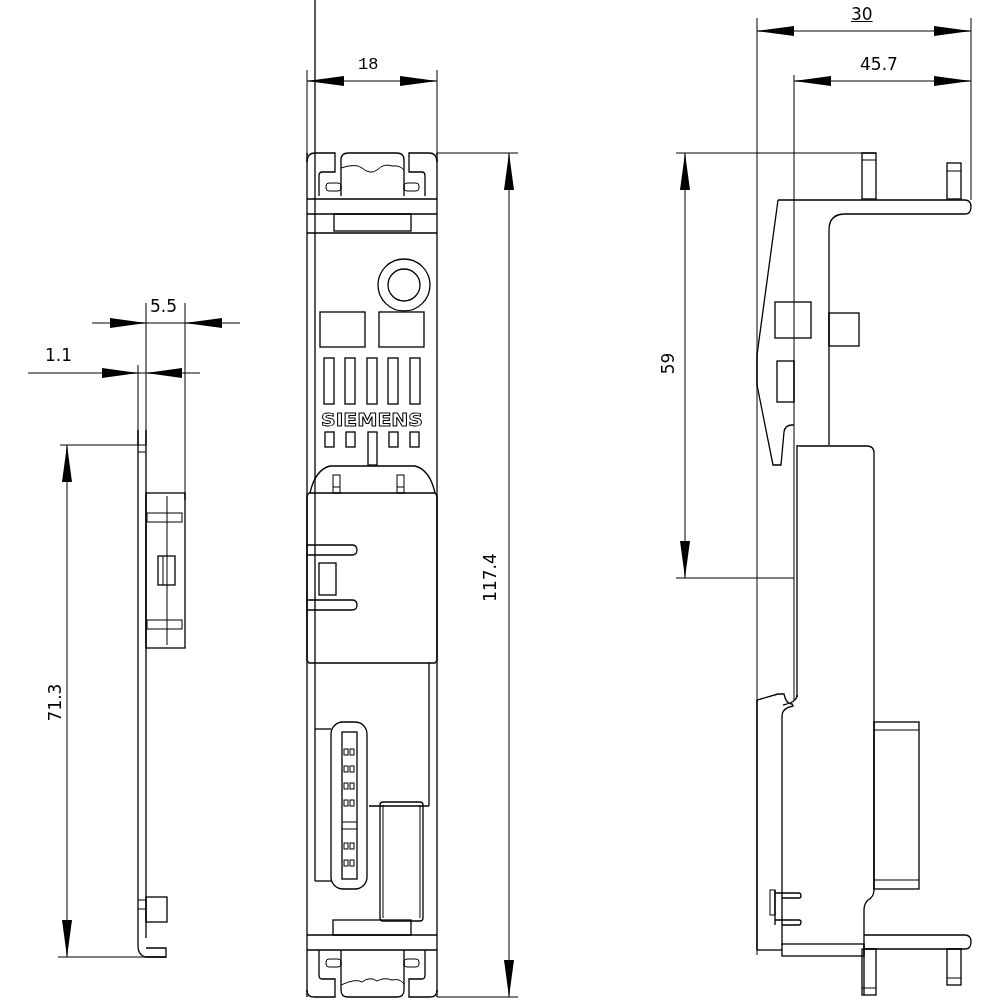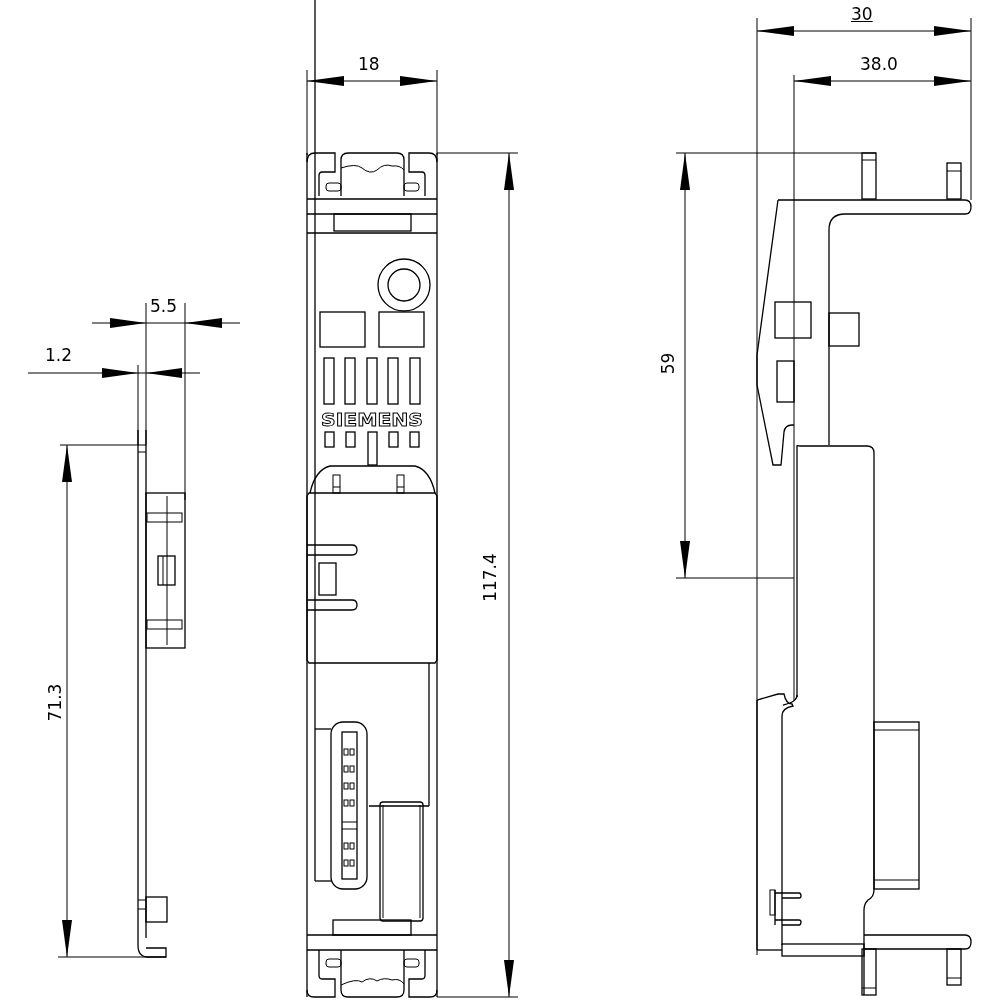--- a/index.html
+++ b/index.html
@@ -206,21 +206,21 @@
 
     <path class="ln" d="M864,935 L965,935 Q971,935 971,942 Q971,949 965,949 L864,949"></path>
     <rect class="ln" x="862" y="949" width="14" height="46"></rect>
     <line class="thin" x1="862" y1="988" x2="876" y2="988"></line>
     <rect class="ln" x="947" y="949" width="14" height="36"></rect>
     <line class="thin" x1="947" y1="978" x2="961" y2="978"></line>
   </g>
 </svg>
 
 <div class="lbl" style="left:150px; top:298px;">5.5</div>
-<div class="lbl" style="left:45px; top:347px;">1.2</div>
+<div class="lbl" style="left:45px; top:347px;">1.1</div>
 <div class="lbl rot" style="left:35px; top:694px; width:40px; text-align:center;">71.3</div>
 
-<div class="lbl" style="left:358px; top:56px;">18</div>
+<div class="lbl" style="left:358px; top:56px;font-family:Liberation Mono, monospace;">18</div>
 <div class="lbl rot" style="left:465px; top:569px; width:50px; text-align:center;">117.4</div>
 
 <div class="lbl" style="left:851px; top:6px;text-decoration:underline;">30</div>
-<div class="lbl" style="left:860px; top:56px;">38.0</div>
+<div class="lbl" style="left:860px; top:56px;">45.7</div>
 <div class="lbl rot" style="left:648px; top:355px; width:40px; text-align:center;">59</div>
 
 </body></html>

